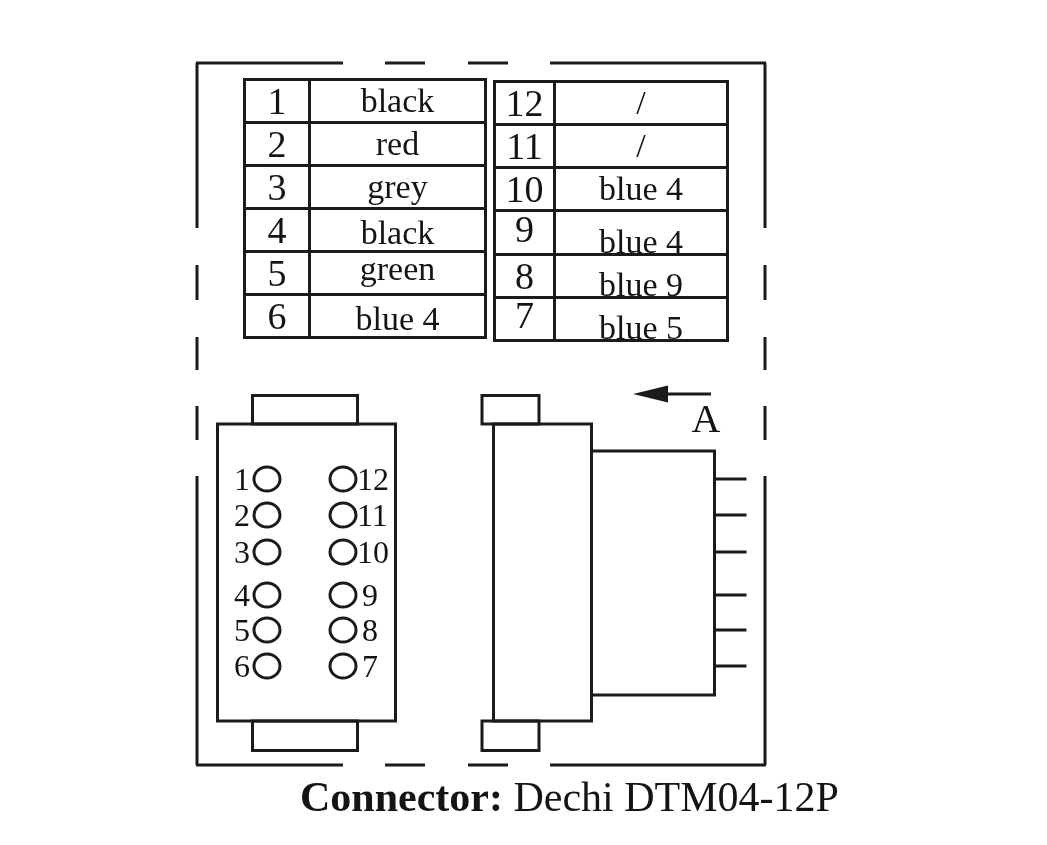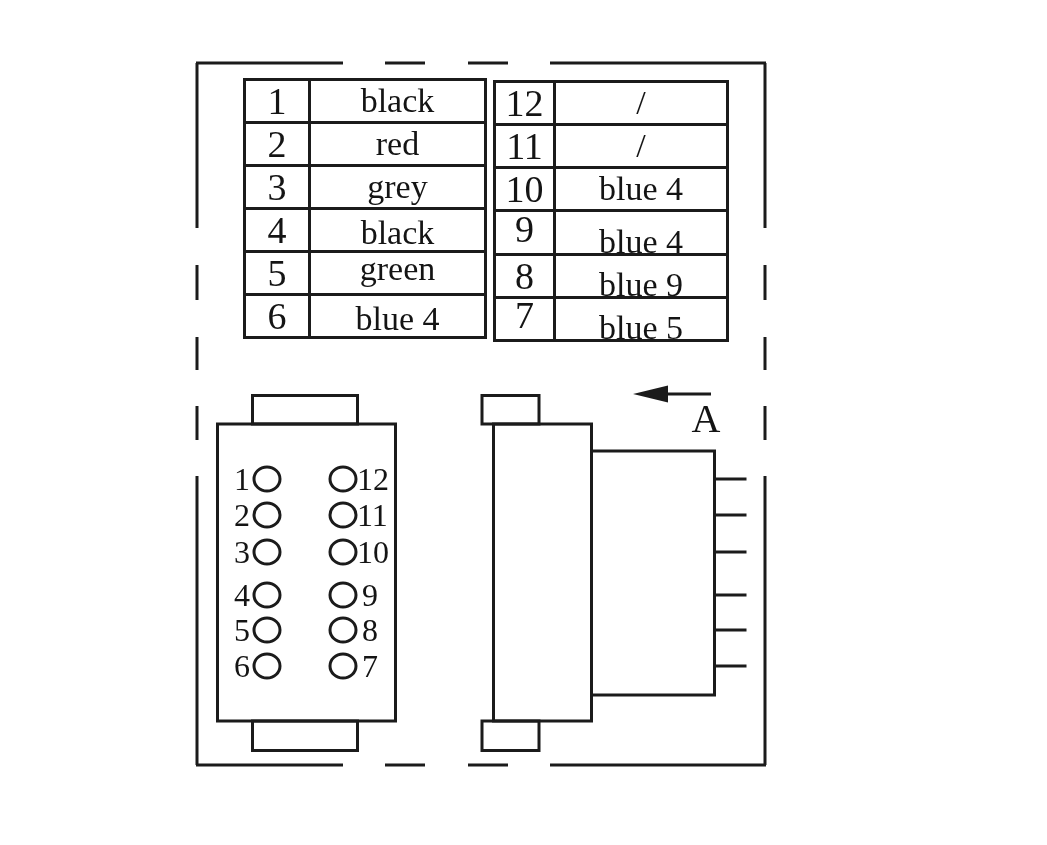--- a/index.html
+++ b/index.html
@@ -179,14 +179,18 @@
 
   <span class="pin-label rgt" style="top:459px">12</span>
   <span class="pin-label rgt" style="top:495px">11</span>
   <span class="pin-label rgt" style="top:532px">10</span>
   <span class="pin-label rgt" style="top:575px;left:362px">9</span>
   <span class="pin-label rgt" style="top:610px;left:362px">8</span>
   <span class="pin-label rgt" style="top:646px;left:362px">7</span>
 
   <span class="section-label">A</span>
 
+  <div class="caption">
+    <span class="cap-key">Connector:</span>
+    <span class="cap-val">Dechi DTM04-12P</span>
+  </div>
 
 </div>
 
 </body></html>

